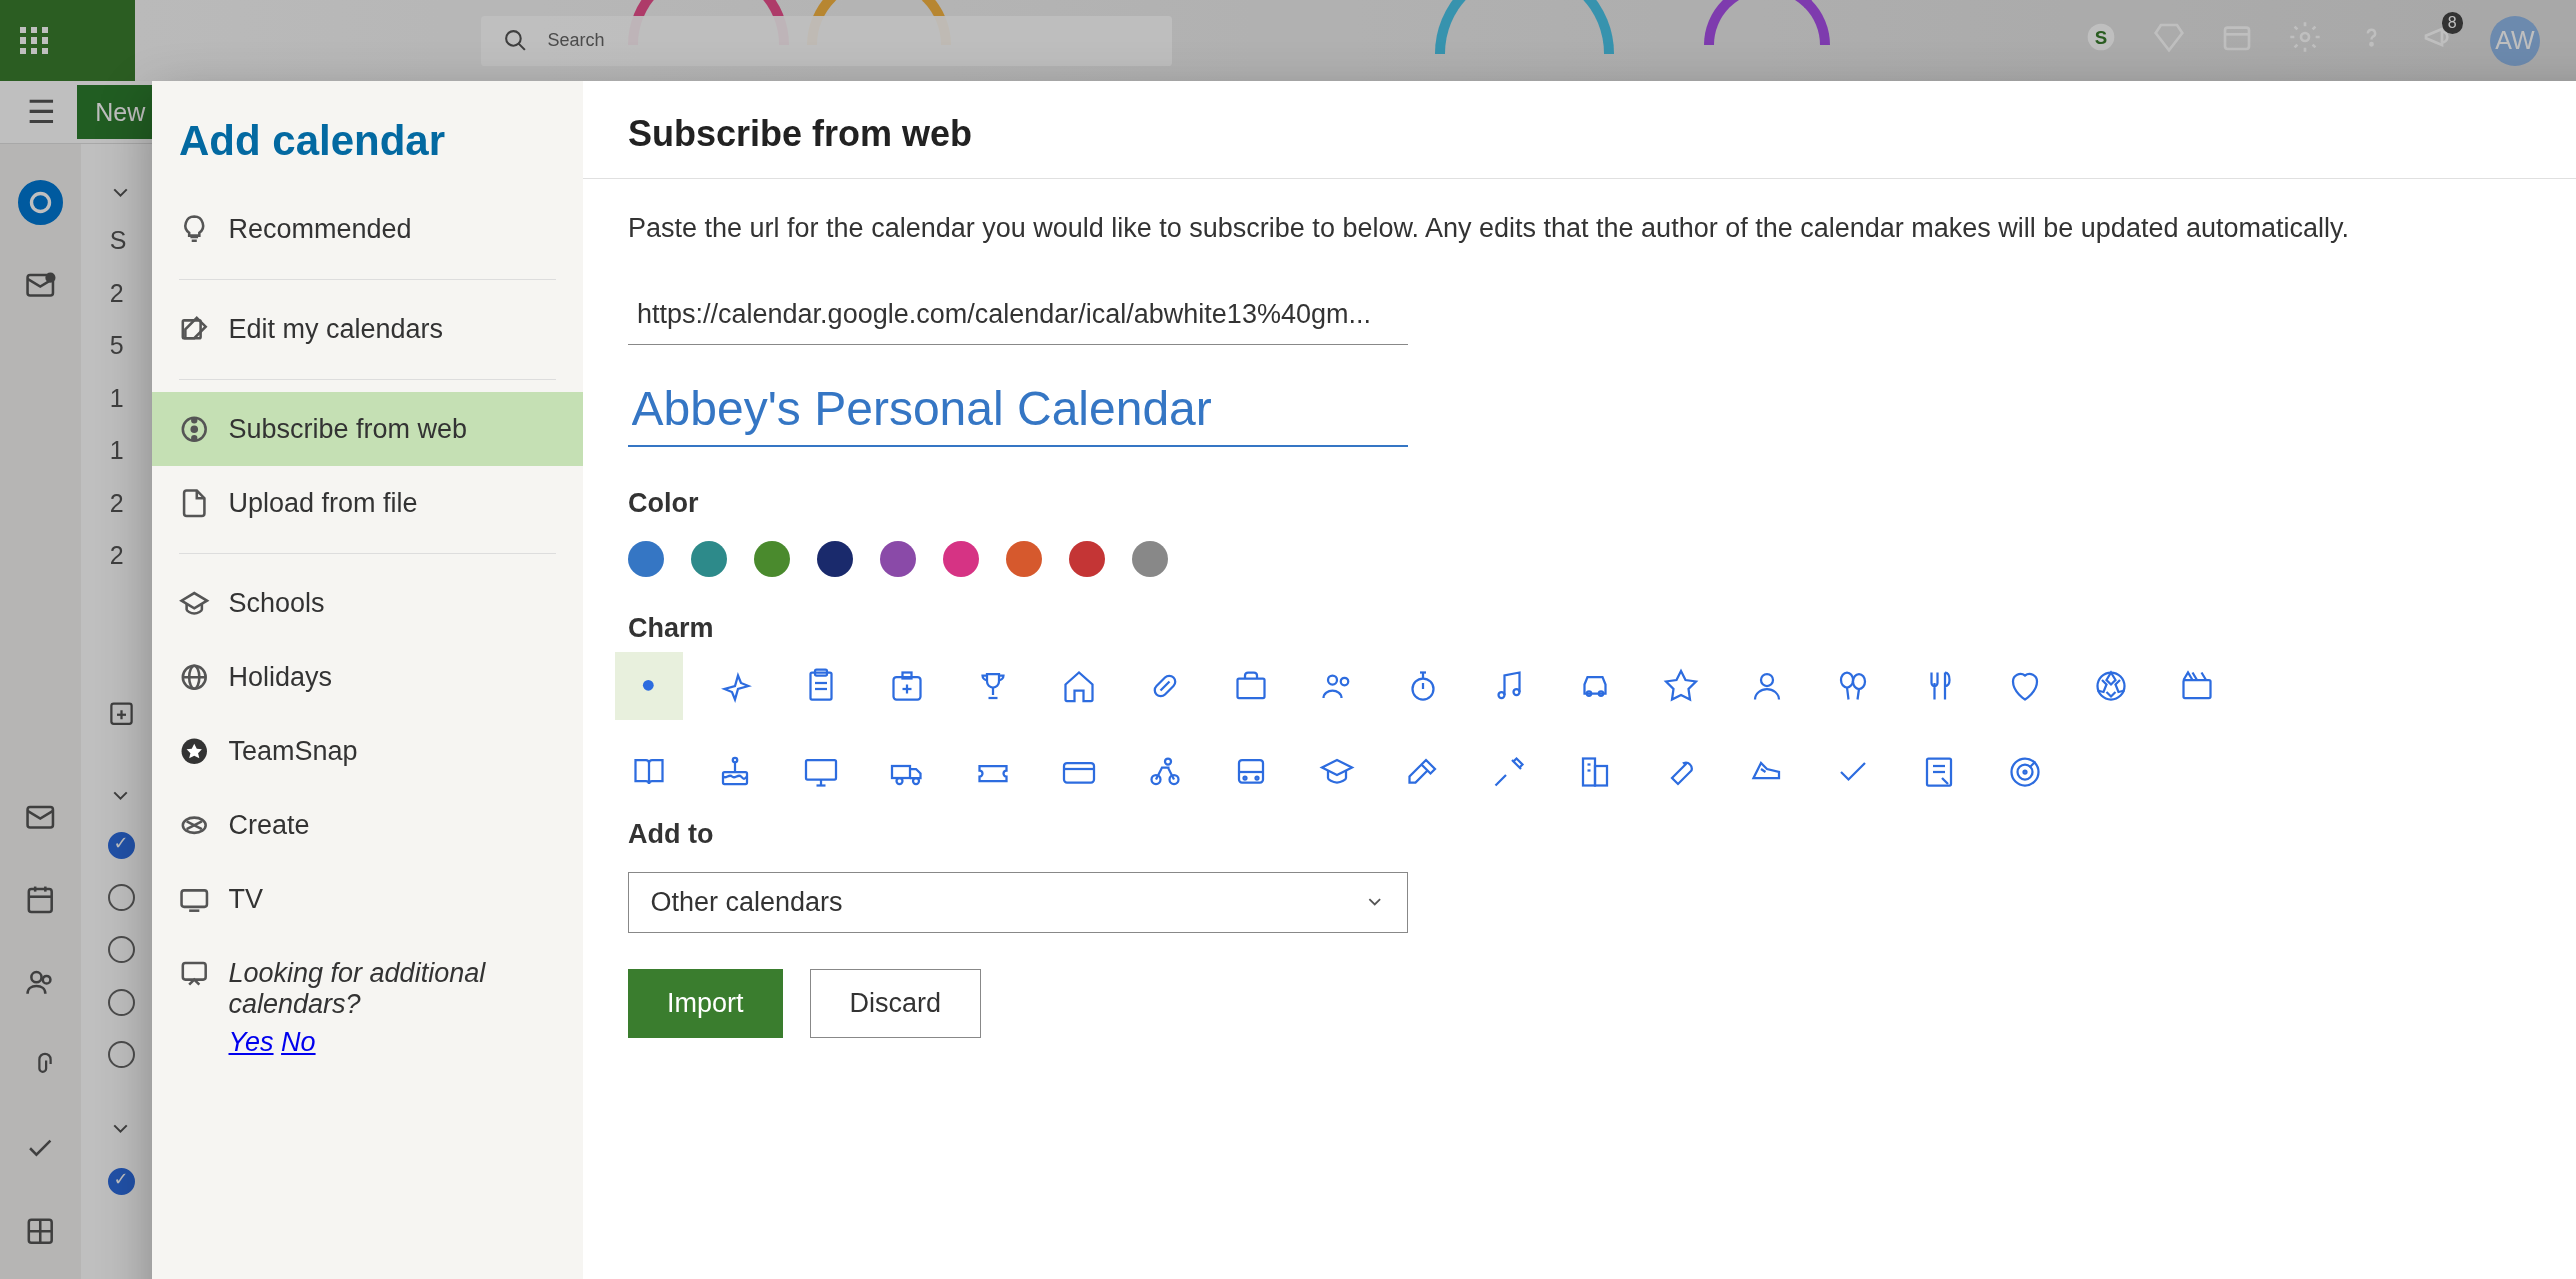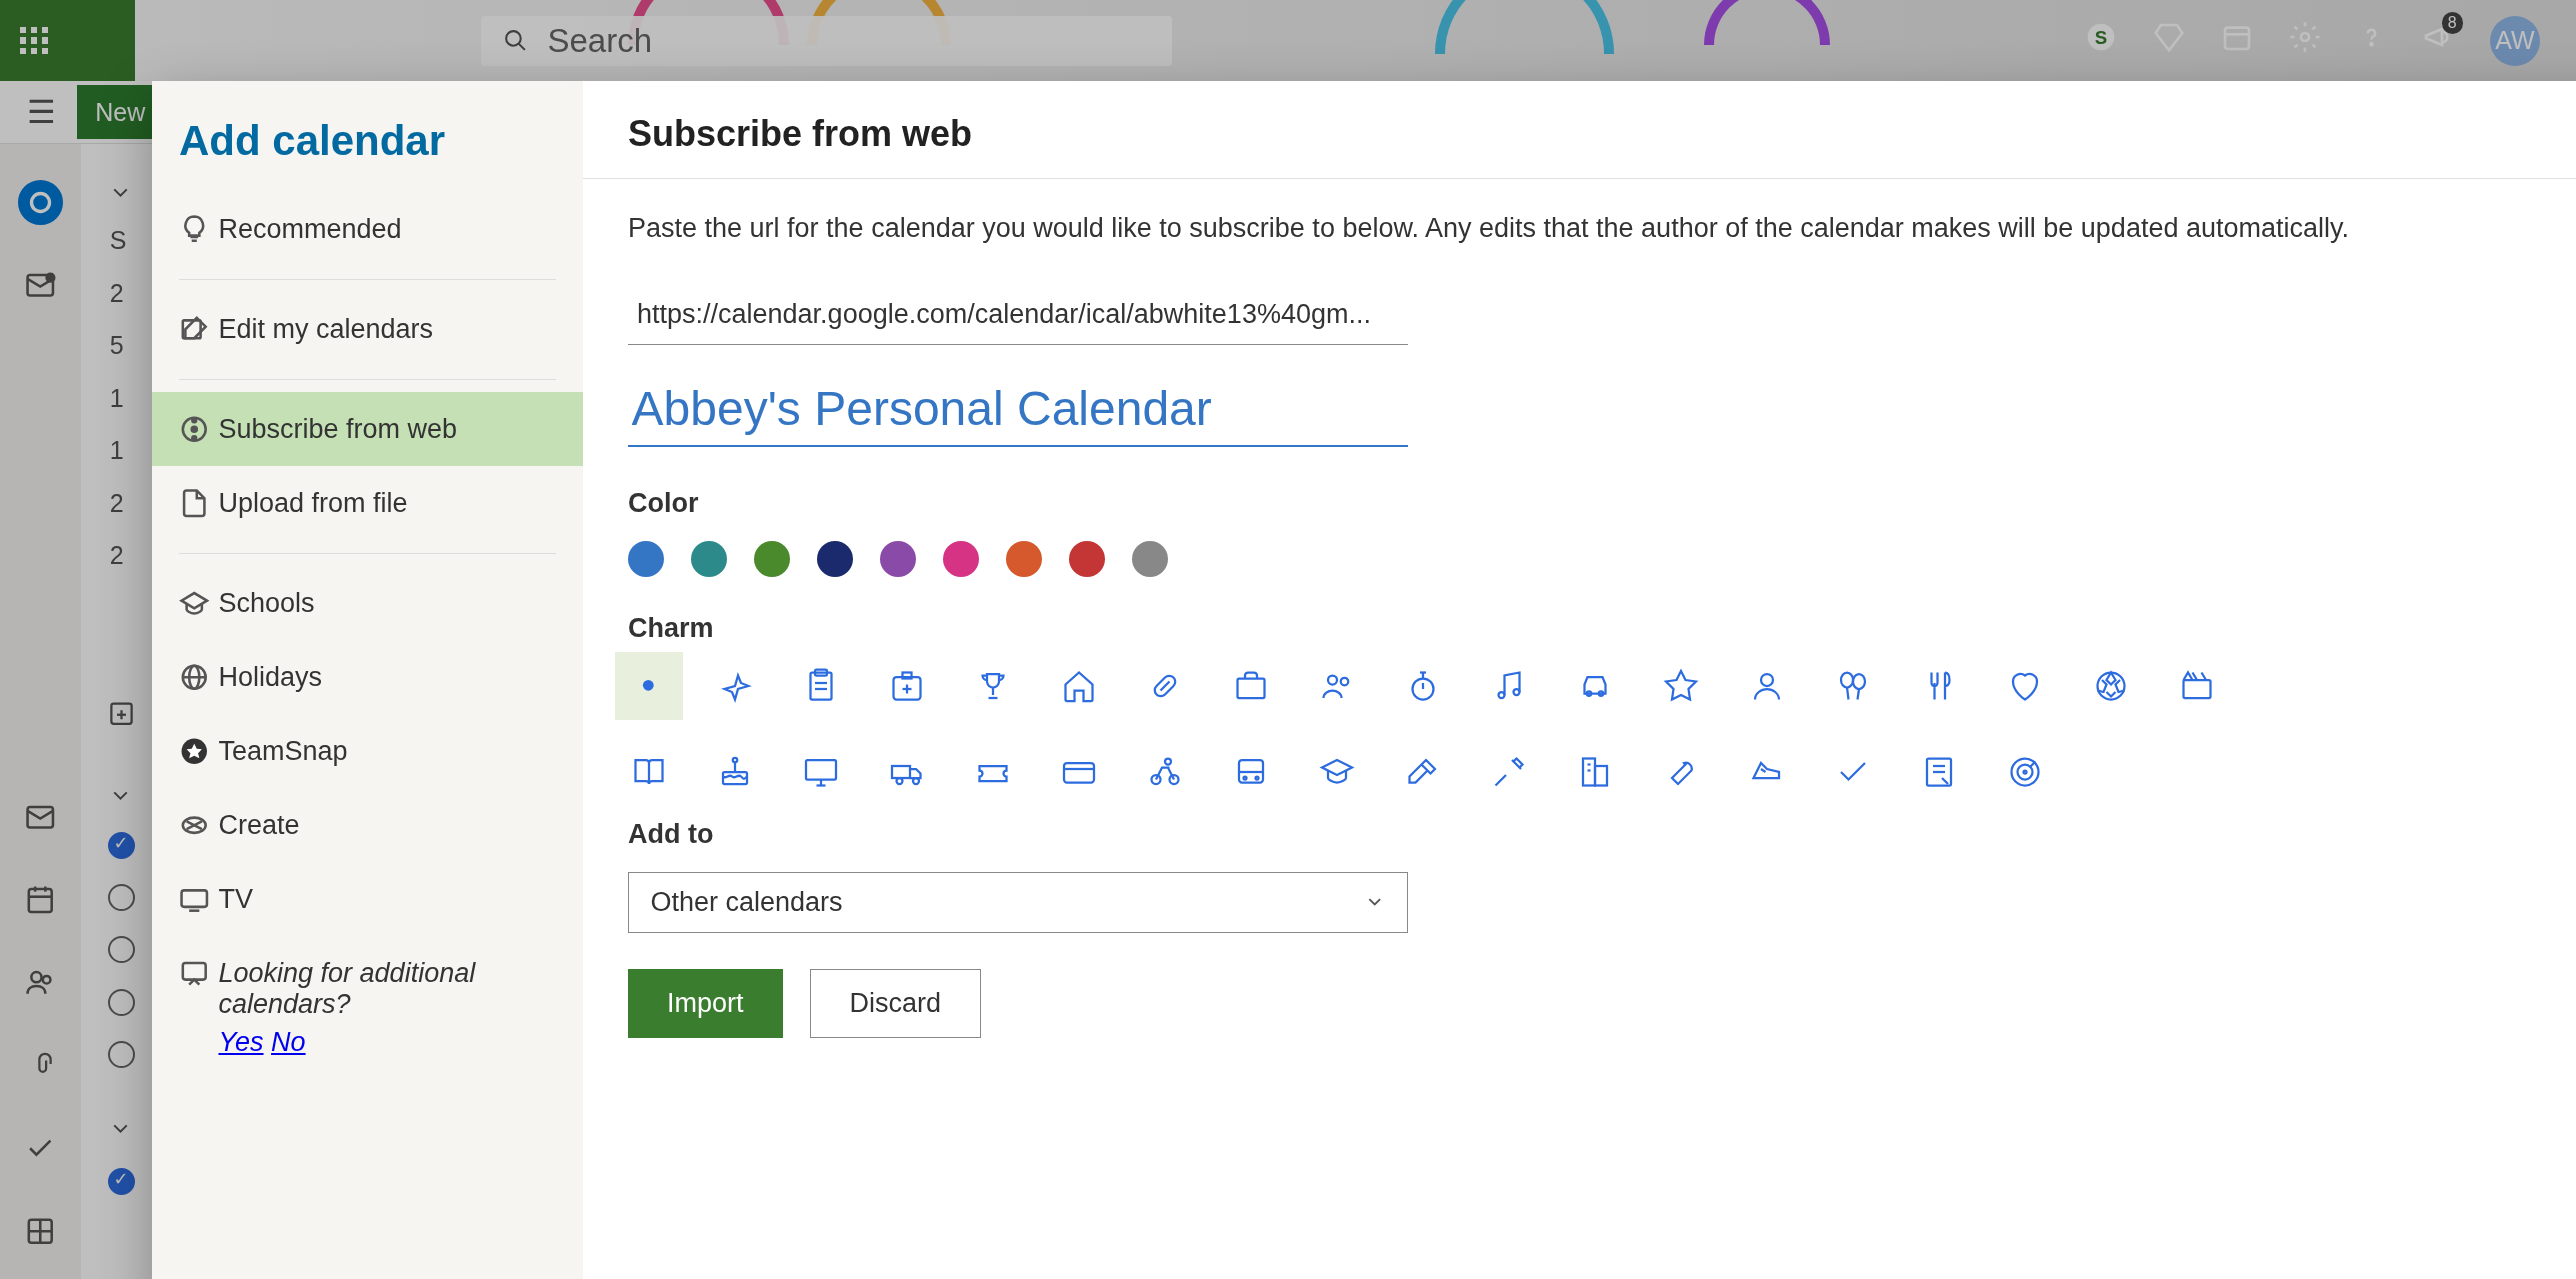--- a/index.html
+++ b/index.html
@@ -9,21 +9,21 @@
 
 .topbar { height: 81px; background: #3a7d2e; display: flex; align-items: center; padding: 0 18px; position: relative; overflow: hidden; }
 .topbar-bg { position: absolute; left: 135px; right: 0; top: 0; bottom: 0; background: linear-gradient(90deg, #f8f8f8 0%, #e0e0e0 100%); }
 .topbar-decoration { position: absolute; top: -36px; left: 628px; right: 538px; height: 144px; }
 .rainbow { position: absolute; border: 10.8px solid; border-bottom: none; border-radius: 90px 90px 0 0; }
 .waffle { width: 32px; height: 32px; color: white; display: flex; align-items: center; justify-content: center; font-size: 27px; z-index: 2; position: relative; margin-right: 36px;}
 .waffle-grid { display: grid; grid-template-columns: repeat(3, 1fr); gap: 4.5px; }
 .waffle-dot { width: 6.3px; height: 6.3px; background: white; }
 .searchbox { width: 691px; height: 50px; background: rgba(255,255,255,0.92); display: flex; align-items: center; padding: 0 21.5px; margin-left: 395px; z-index: 2; position: relative; border-radius: 3.6px;}
 .searchbox svg { margin-right: 20px; }
-.searchbox span { color: #666; font-size: 33px; }
+.searchbox span { color: #666; font-size: 18px; }
 .topbar-right { margin-left: auto; display: flex; align-items: center; gap: 36px; z-index: 2; position: relative; padding-right: 18px;}
 .topbar-icon { color: white; font-size: 29px; position: relative; }
 .badge { position: absolute; top: -9px; right: -9px; background: #444; color: white; border-radius: 50%; width: 21.5px; height: 21.5px; font-size: 16px; display: flex; align-items: center; justify-content: center; }
 .avatar { width: 50px; height: 50px; border-radius: 50%; background: #91b8e8; color: white; display: flex; align-items: center; justify-content: center; font-size: 25px; font-weight: 400; }
 
 
 .secondbar { height: 63px; display: flex; align-items: center; padding: 0 27px; background: white; border-bottom: 0.9px solid #e0e0e0; }
 .hamburger { font-size: 32px; color: #555; margin-right: 21.5px;}
 .newbtn { background: #2d7d2e; color: white; padding: 12.6px 18px; font-size: 25px; }
 .secondbar-right { margin-left: auto; display: flex; align-items: center; gap: 27px; color: #444; font-size: 25px;}
@@ -42,21 +42,21 @@
 .cal-radio.checked { background: #2d6cdf; border-color: #2d6cdf; position: relative;}
 .cal-radio.checked::after { content:"✓"; color:white; position:absolute; left: 3.6px; top:-1.8px; font-size: 18px;}
 .cal-nums { color: #555; font-size: 25px; padding-left: 10.8px; line-height: 2.1;}
 .weather { position: absolute; right: 27px; top: 157px; display: flex; align-items: center; gap: 10.8px; font-size: 27px; color: #333; z-index: 5;}
 .peek-right { position: absolute; right: 27px; top: 296px; min-width:126px; font-size: 27px; color: #333; z-index: 5; line-height: 1.6; text-align: left;}
 
 
 .modal { position: absolute; left: 152px; top: 81px; width: 2511px; height: 1256px; background: white; z-index: 20; display: flex; border-radius: 5.4px; box-shadow: 0 18px 54px rgba(0,0,0,0.3); }
 .modal-sidebar { width: 431px; background: #f6f5f2; padding: 27px 0; overflow-y: auto; }
 .modal-title { font-size: 42px; font-weight: 600; padding: 9px 27px 27px; color: #0369a1;}
-.side-item { display: flex; align-items: center; gap: 9px; padding: 21.5px 27px; font-size: 27px; color: #333; cursor: pointer; }
+.side-item { display: flex; align-items: center; gap: 19px; padding: 21.5px 27px; font-size: 27px; color: #333; cursor: pointer; }
 .side-item.selected { background: #c5e0b4; }
 .side-item svg, .side-item .icon-slot { width: 30.5px; height: 30.5px; flex-shrink: 0; color: #555;}
 .side-group-divider { height: 0.9px; background: #ddd; margin: 12.6px 27px; }
 
 .modal-main { flex: 1; padding: 32px 45px; position: relative; overflow-y: auto;}
 .modal-main-title { font-size: 36px; font-weight: 600; color: #222; margin-bottom: 23px; }
 .modal-divider{ height:0.9px; background:#e0e0e0; margin: 0 -45px 29px;}
 .desc { font-size: 27px; color: #333; margin-bottom: 36px; line-height: 1.5;}
 .urlinput { width: 780px; border: none; border-bottom: 1.8px solid #888; padding: 14.4px 9px; font-size: 27px; color: #333; margin-bottom: 27px;}
 .nameinput { width: 780px; border: none; border-bottom: 2.7px solid #3576c4; padding: 9px 3.6px; font-size: 48px; color: #3576c4; margin-bottom: 32px; background: transparent;}

